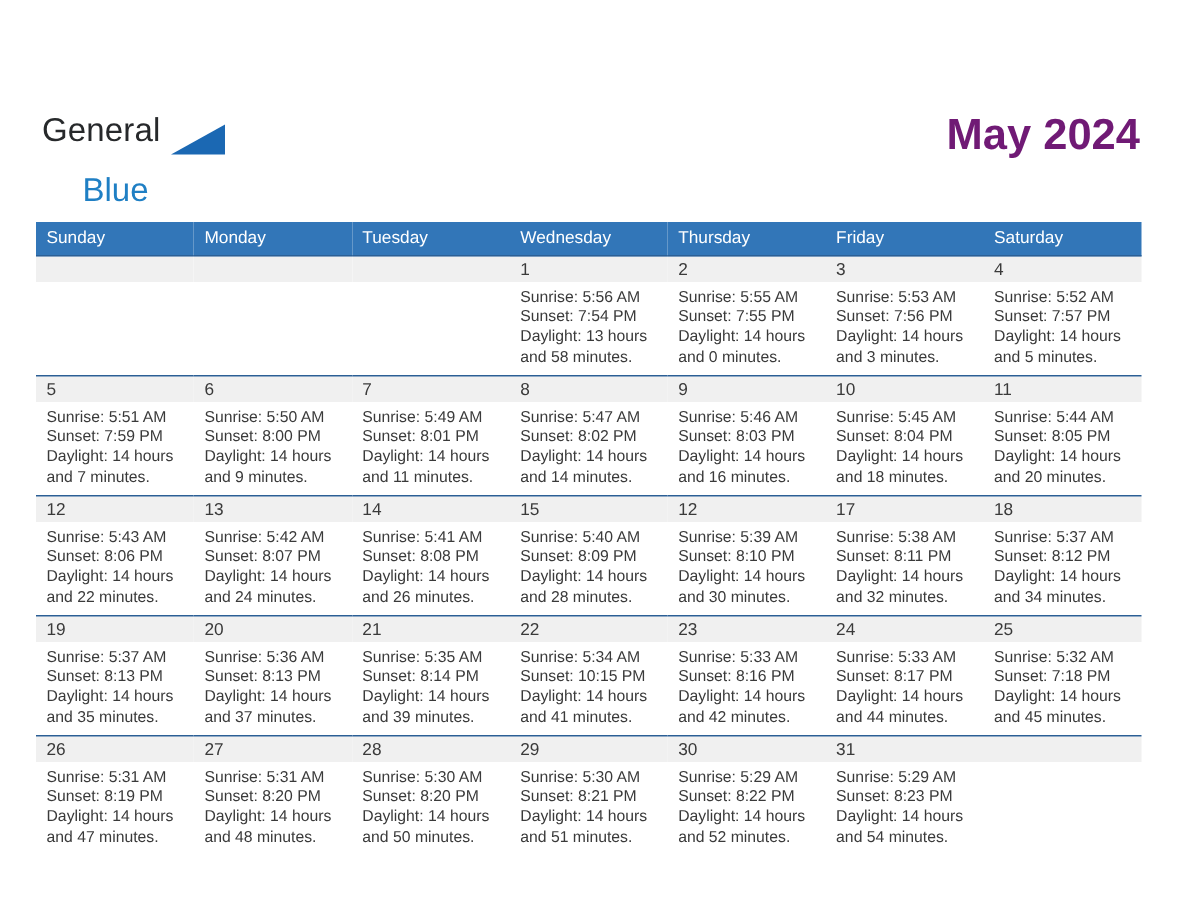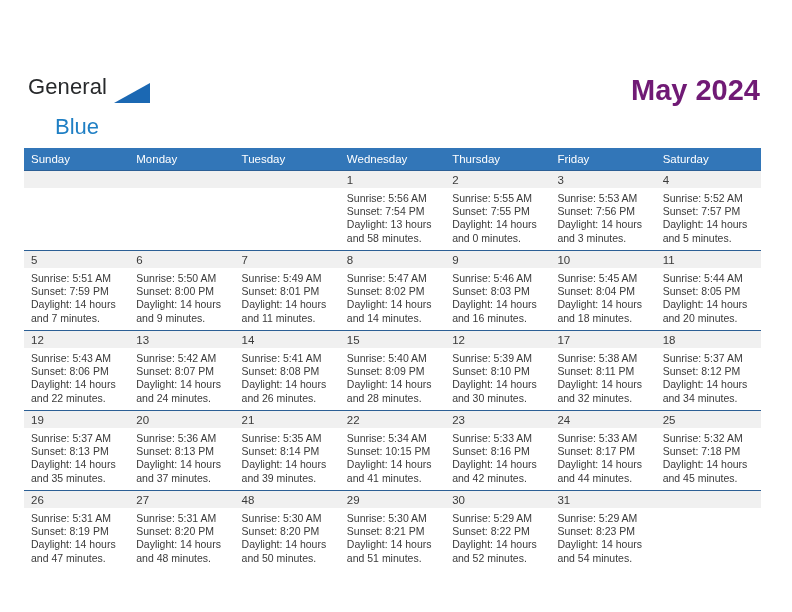--- a/index.html
+++ b/index.html
@@ -430,21 +430,21 @@
             <td>
               <div class="daynum-band">27</div>
               <div class="cell-body">
                 <div>Sunrise: 5:31 AM</div>
                 <div>Sunset: 8:20 PM</div>
                 <div>Daylight: 14 hours</div>
                 <div>and 48 minutes.</div>
               </div>
             </td>
             <td>
-              <div class="daynum-band">48</div>
+              <div class="daynum-band">28</div>
               <div class="cell-body">
                 <div>Sunrise: 5:30 AM</div>
                 <div>Sunset: 8:20 PM</div>
                 <div>Daylight: 14 hours</div>
                 <div>and 50 minutes.</div>
               </div>
             </td>
             <td>
               <div class="daynum-band">29</div>
               <div class="cell-body">

